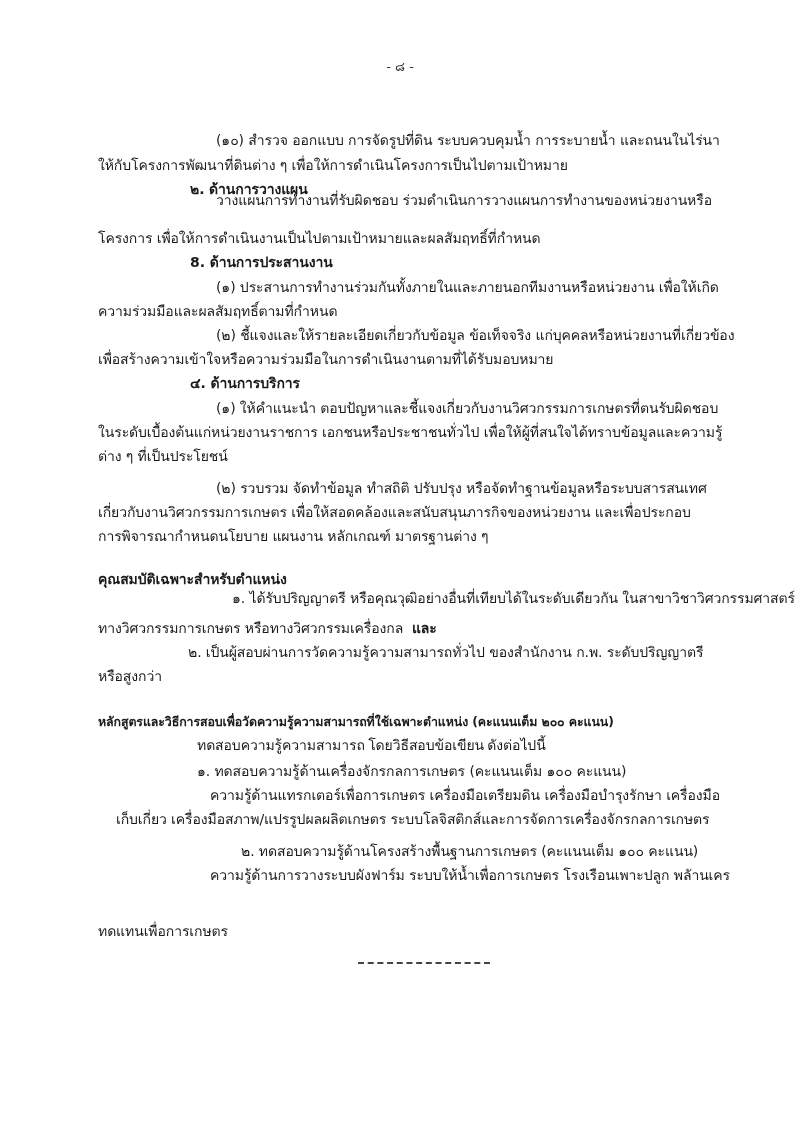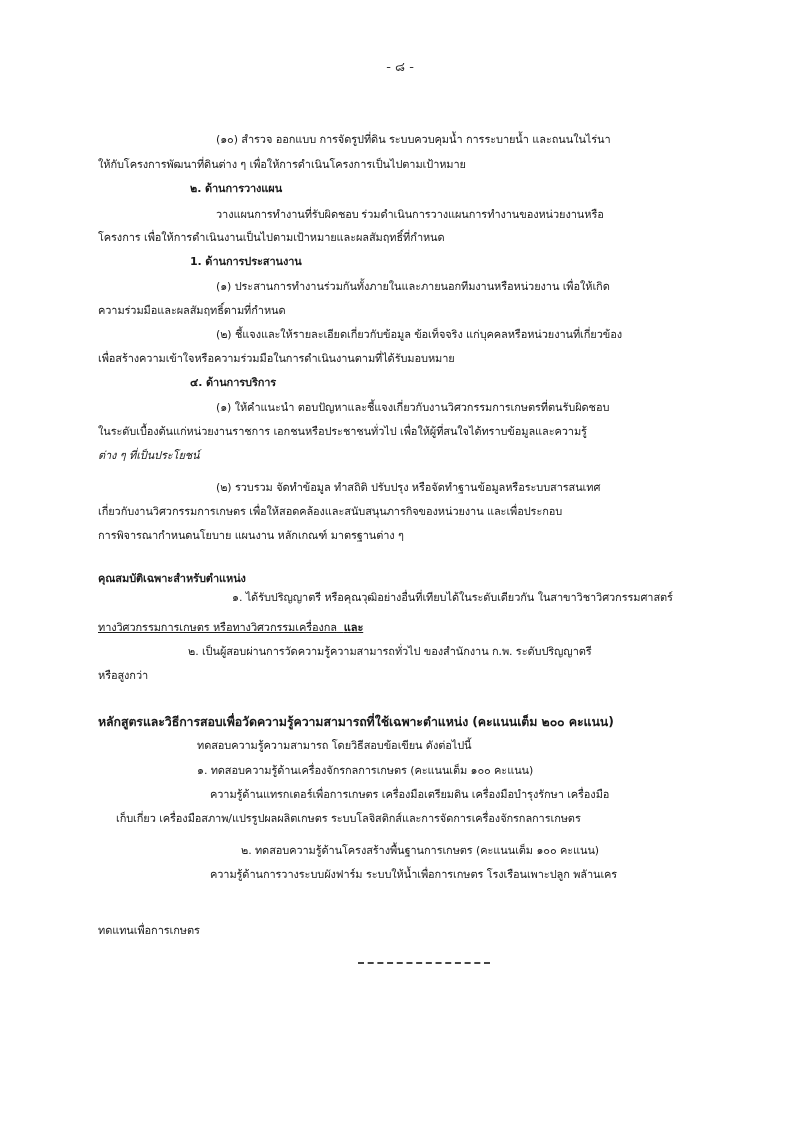--- a/index.html
+++ b/index.html
@@ -6,65 +6,65 @@
   body {
     width: 800px; height: 1132px; position: relative; overflow: hidden;
     font-family: "DejaVu Sans", "Liberation Sans", sans-serif;
     color: #1a1a1a;
   }
   .page-number {
     position: absolute; top: 56px; left: 0; width: 800px; text-align: center;
     font-size: 13px; color: #333;
   }
   .line {
-    position: absolute; white-space: nowrap; font-size: 11px; line-height: 18px;
+    position: absolute; white-space: nowrap; font-size: 14px; line-height: 18px;
     letter-spacing: -0.1px;
   }
   .bold { font-weight: bold; }
   .divider {
     position: absolute; top: 962px; left: 358px; width: 132px; height: 0;
     border-top: 2px dashed #444;
   }
 </style>
 </head>
 <body>
 
 <div class="page-number">- ๘ -</div>
 
 <div class="line" style="top:131px; left:216px;">(๑๐) สำรวจ ออกแบบ การจัดรูปที่ดิน ระบบควบคุมน้ำ การระบายน้ำ และถนนในไร่นา</div>
 <div class="line" style="top:156px; left:98px;">ให้กับโครงการพัฒนาที่ดินต่าง ๆ เพื่อให้การดำเนินโครงการเป็นไปตามเป้าหมาย</div>
 
 <div class="line bold" style="top:180px; left:190px;text-align:center;">๒.  ด้านการวางแผน</div>
-<div class="line" style="top:205px; left:216px;font-family:Liberation Serif, serif;">วางแผนการทำงานที่รับผิดชอบ ร่วมดำเนินการวางแผนการทำงานของหน่วยงานหรือ</div>
+<div class="line" style="top:191px; left:216px;">วางแผนการทำงานที่รับผิดชอบ ร่วมดำเนินการวางแผนการทำงานของหน่วยงานหรือ</div>
 <div class="line" style="top:229px; left:98px;">โครงการ เพื่อให้การดำเนินงานเป็นไปตามเป้าหมายและผลสัมฤทธิ์ที่กำหนด</div>
 
-<div class="line bold" style="top:253px; left:190px;">1.  ด้านการประสานงาน</div>
+<div class="line bold" style="top:253px; left:190px;">8.  ด้านการประสานงาน</div>
 <div class="line" style="top:278px; left:216px;">(๑)  ประสานการทำงานร่วมกันทั้งภายในและภายนอกทีมงานหรือหน่วยงาน เพื่อให้เกิด</div>
 <div class="line" style="top:302px; left:98px;">ความร่วมมือและผลสัมฤทธิ์ตามที่กำหนด</div>
 <div class="line" style="top:326px; left:216px;">(๒)  ชี้แจงและให้รายละเอียดเกี่ยวกับข้อมูล ข้อเท็จจริง แก่บุคคลหรือหน่วยงานที่เกี่ยวข้อง</div>
 <div class="line" style="top:350px; left:98px;">เพื่อสร้างความเข้าใจหรือความร่วมมือในการดำเนินงานตามที่ได้รับมอบหมาย</div>
 
 <div class="line bold" style="top:374px; left:190px;">๔.  ด้านการบริการ</div>
 <div class="line" style="top:399px; left:216px;">(๑)  ให้คำแนะนำ ตอบปัญหาและชี้แจงเกี่ยวกับงานวิศวกรรมการเกษตรที่ตนรับผิดชอบ</div>
 <div class="line" style="top:423px; left:98px;text-align:center;">ในระดับเบื้องต้นแก่หน่วยงานราชการ เอกชนหรือประชาชนทั่วไป เพื่อให้ผู้ที่สนใจได้ทราบข้อมูลและความรู้</div>
-<div class="line" style="top:447px; left:98px;font-style:italic;">ต่าง ๆ ที่เป็นประโยชน์</div>
+<div class="line" style="top:447px; left:98px;">ต่าง ๆ ที่เป็นประโยชน์</div>
 <div class="line" style="top:479px; left:216px;">(๒)  รวบรวม จัดทำข้อมูล ทำสถิติ ปรับปรุง หรือจัดทำฐานข้อมูลหรือระบบสารสนเทศ</div>
 <div class="line" style="top:503px; left:98px;">เกี่ยวกับงานวิศวกรรมการเกษตร เพื่อให้สอดคล้องและสนับสนุนภารกิจของหน่วยงาน และเพื่อประกอบ</div>
 <div class="line" style="top:527px; left:98px;">การพิจารณากำหนดนโยบาย แผนงาน หลักเกณฑ์ มาตรฐานต่าง ๆ</div>
 
 <div class="line bold" style="top:570px; left:98px;">คุณสมบัติเฉพาะสำหรับตำแหน่ง</div>
 <div class="line" style="top:589px; left:188px;margin-left:44px;">๑. ได้รับปริญญาตรี หรือคุณวุฒิอย่างอื่นที่เทียบได้ในระดับเดียวกัน ในสาขาวิชาวิศวกรรมศาสตร์</div>
-<div class="line" style="top:619px; left:98px;text-decoration:underline;">
+<div class="line" style="top:619px; left:98px;">
   <span>ทางวิศวกรรมการเกษตร หรือทางวิศวกรรมเครื่องกล</span>&nbsp;&nbsp;<span class="bold">และ</span>
 </div>
 <div class="line" style="top:643px; left:188px;">๒. เป็นผู้สอบผ่านการวัดความรู้ความสามารถทั่วไป ของสำนักงาน ก.พ. ระดับปริญญาตรี</div>
 <div class="line" style="top:667px; left:98px;">หรือสูงกว่า</div>
 
 <div class="line bold" style="top:713px; left:98px; font-size:12.4px;">หลักสูตรและวิธีการสอบเพื่อวัดความรู้ความสามารถที่ใช้เฉพาะตำแหน่ง (คะแนนเต็ม ๒๐๐ คะแนน)</div>
-<div class="line" style="top:737px; left:197px;">ทดสอบความรู้ความสามารถ โดยวิธีสอบข้อเขียน ดังต่อไปนี้</div>
+<div class="line" style="top:737px; left:197px;font-family:Liberation Serif, serif;">ทดสอบความรู้ความสามารถ โดยวิธีสอบข้อเขียน ดังต่อไปนี้</div>
 <div class="line" style="top:762px; left:197px;">๑.  ทดสอบความรู้ด้านเครื่องจักรกลการเกษตร (คะแนนเต็ม ๑๐๐ คะแนน)</div>
 <div class="line" style="top:786px; left:210px;">ความรู้ด้านแทรกเตอร์เพื่อการเกษตร เครื่องมือเตรียมดิน เครื่องมือบำรุงรักษา เครื่องมือ</div>
 <div class="line" style="top:810px; left:116px;">เก็บเกี่ยว เครื่องมือสภาพ/แปรรูปผลผลิตเกษตร ระบบโลจิสติกส์และการจัดการเครื่องจักรกลการเกษตร</div>
 <div class="line" style="top:842px; left:197px;margin-left:44px;">๒.  ทดสอบความรู้ด้านโครงสร้างพื้นฐานการเกษตร (คะแนนเต็ม ๑๐๐ คะแนน)</div>
 <div class="line" style="top:866px; left:210px;">ความรู้ด้านการวางระบบผังฟาร์ม ระบบให้น้ำเพื่อการเกษตร โรงเรือนเพาะปลูก พลัานเคร</div>
 <div class="line" style="top:890px; left:98px;margin-top:32px;">ทดแทนเพื่อการเกษตร</div>
 
 <div class="divider"></div>
 
 </body></html>

